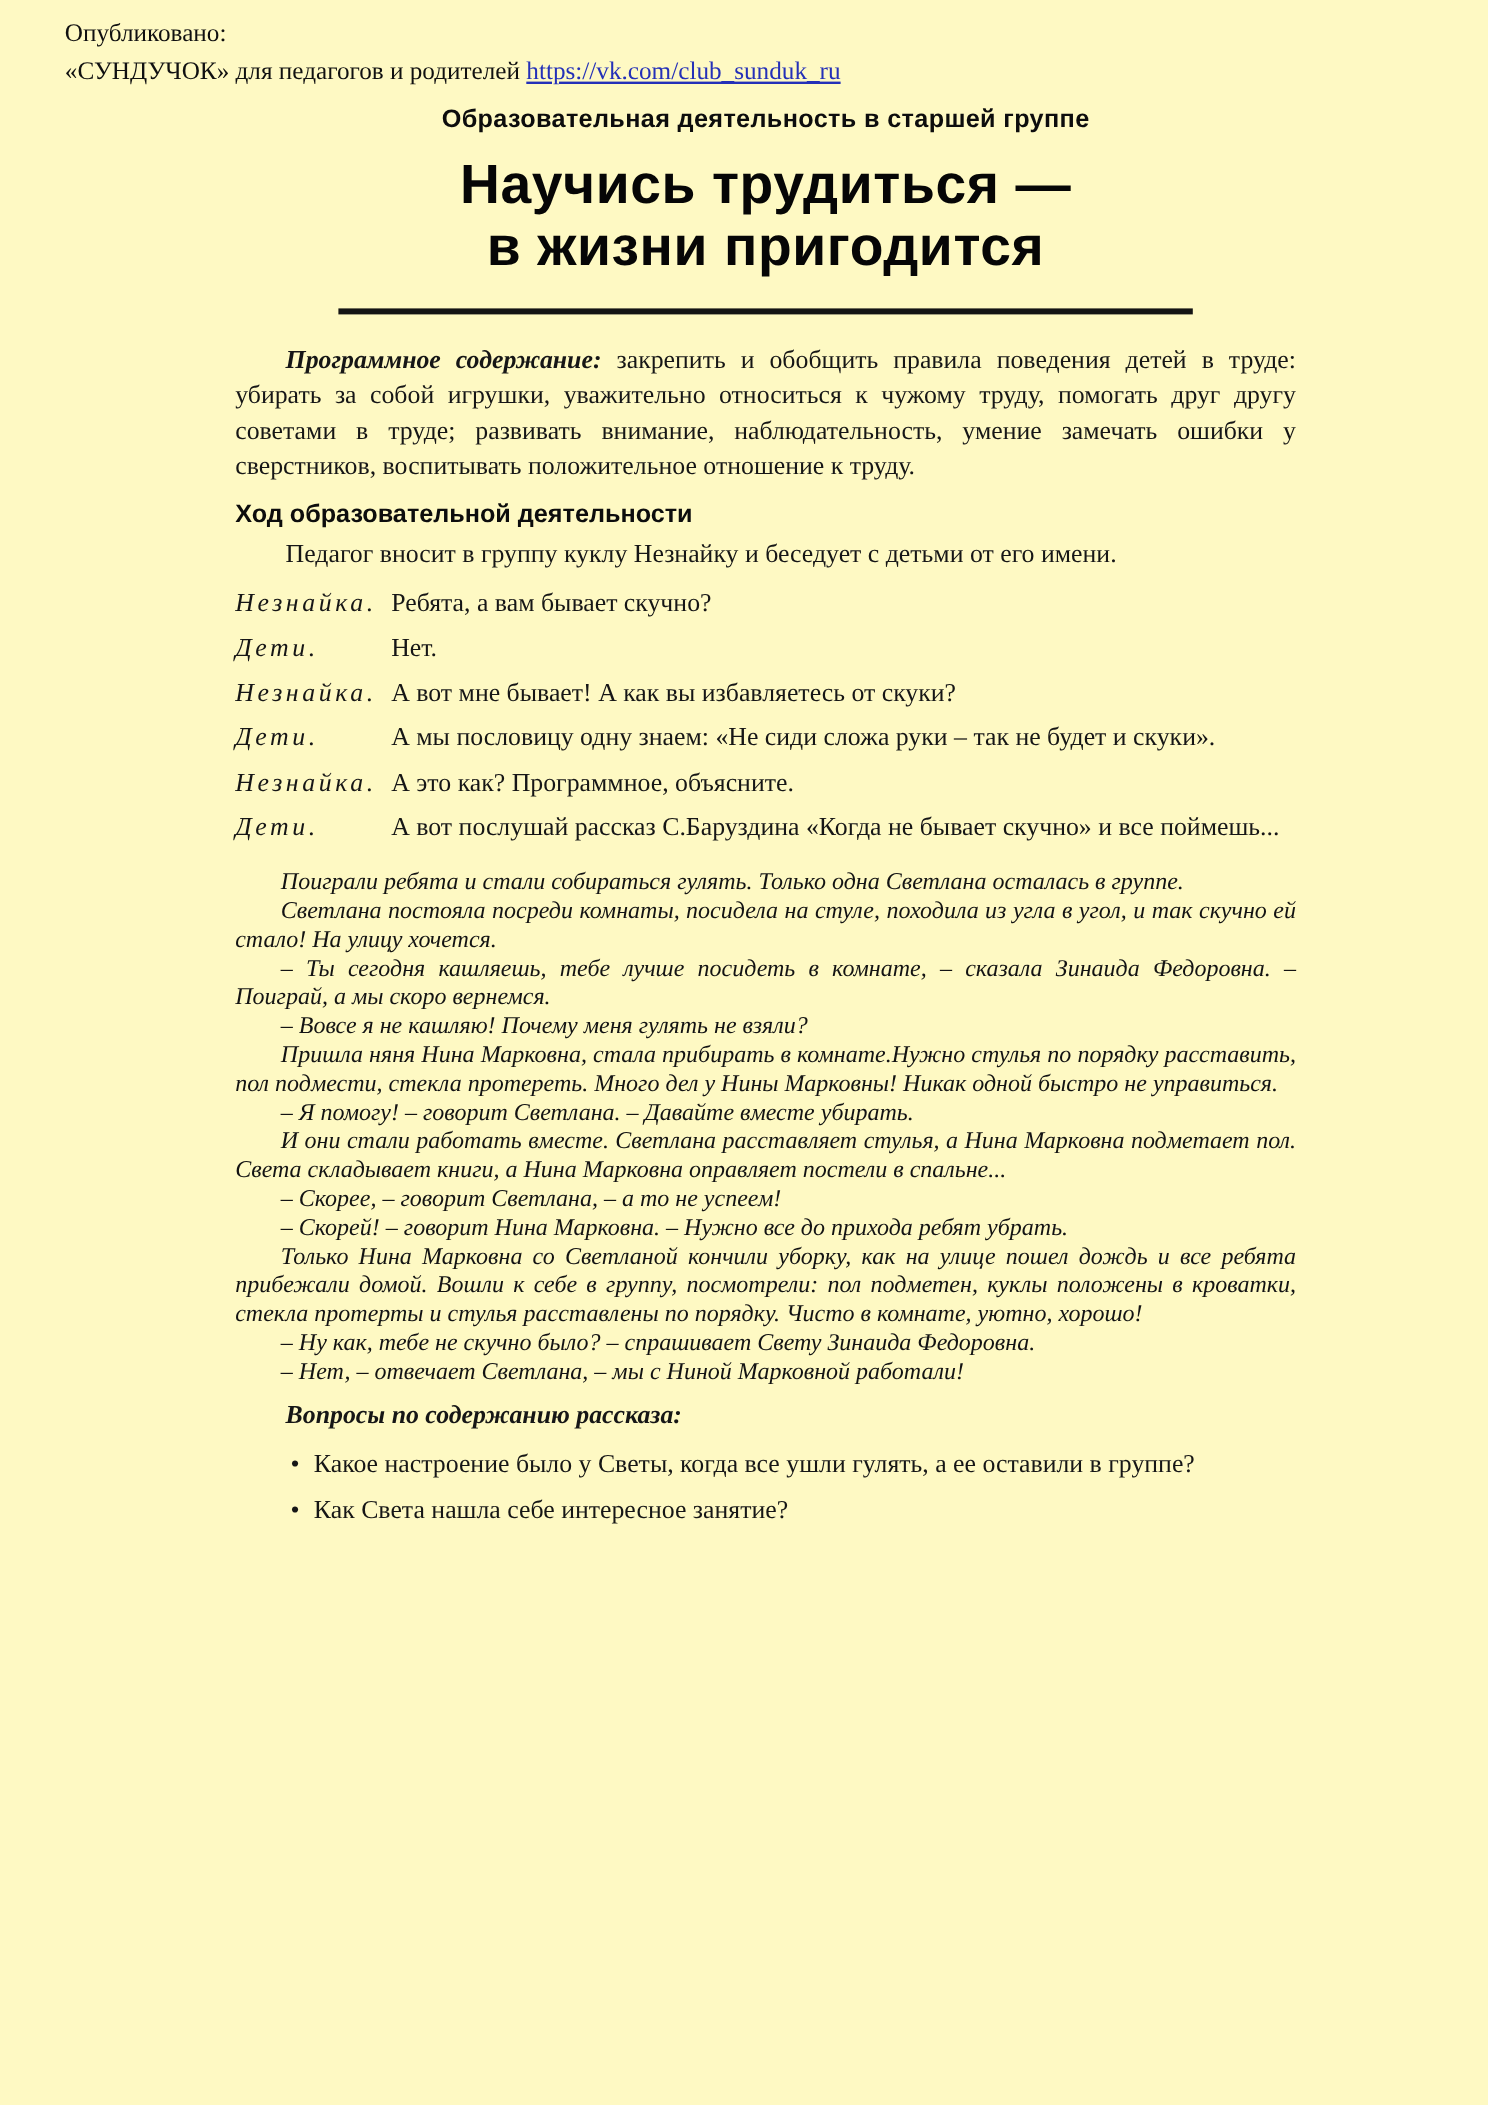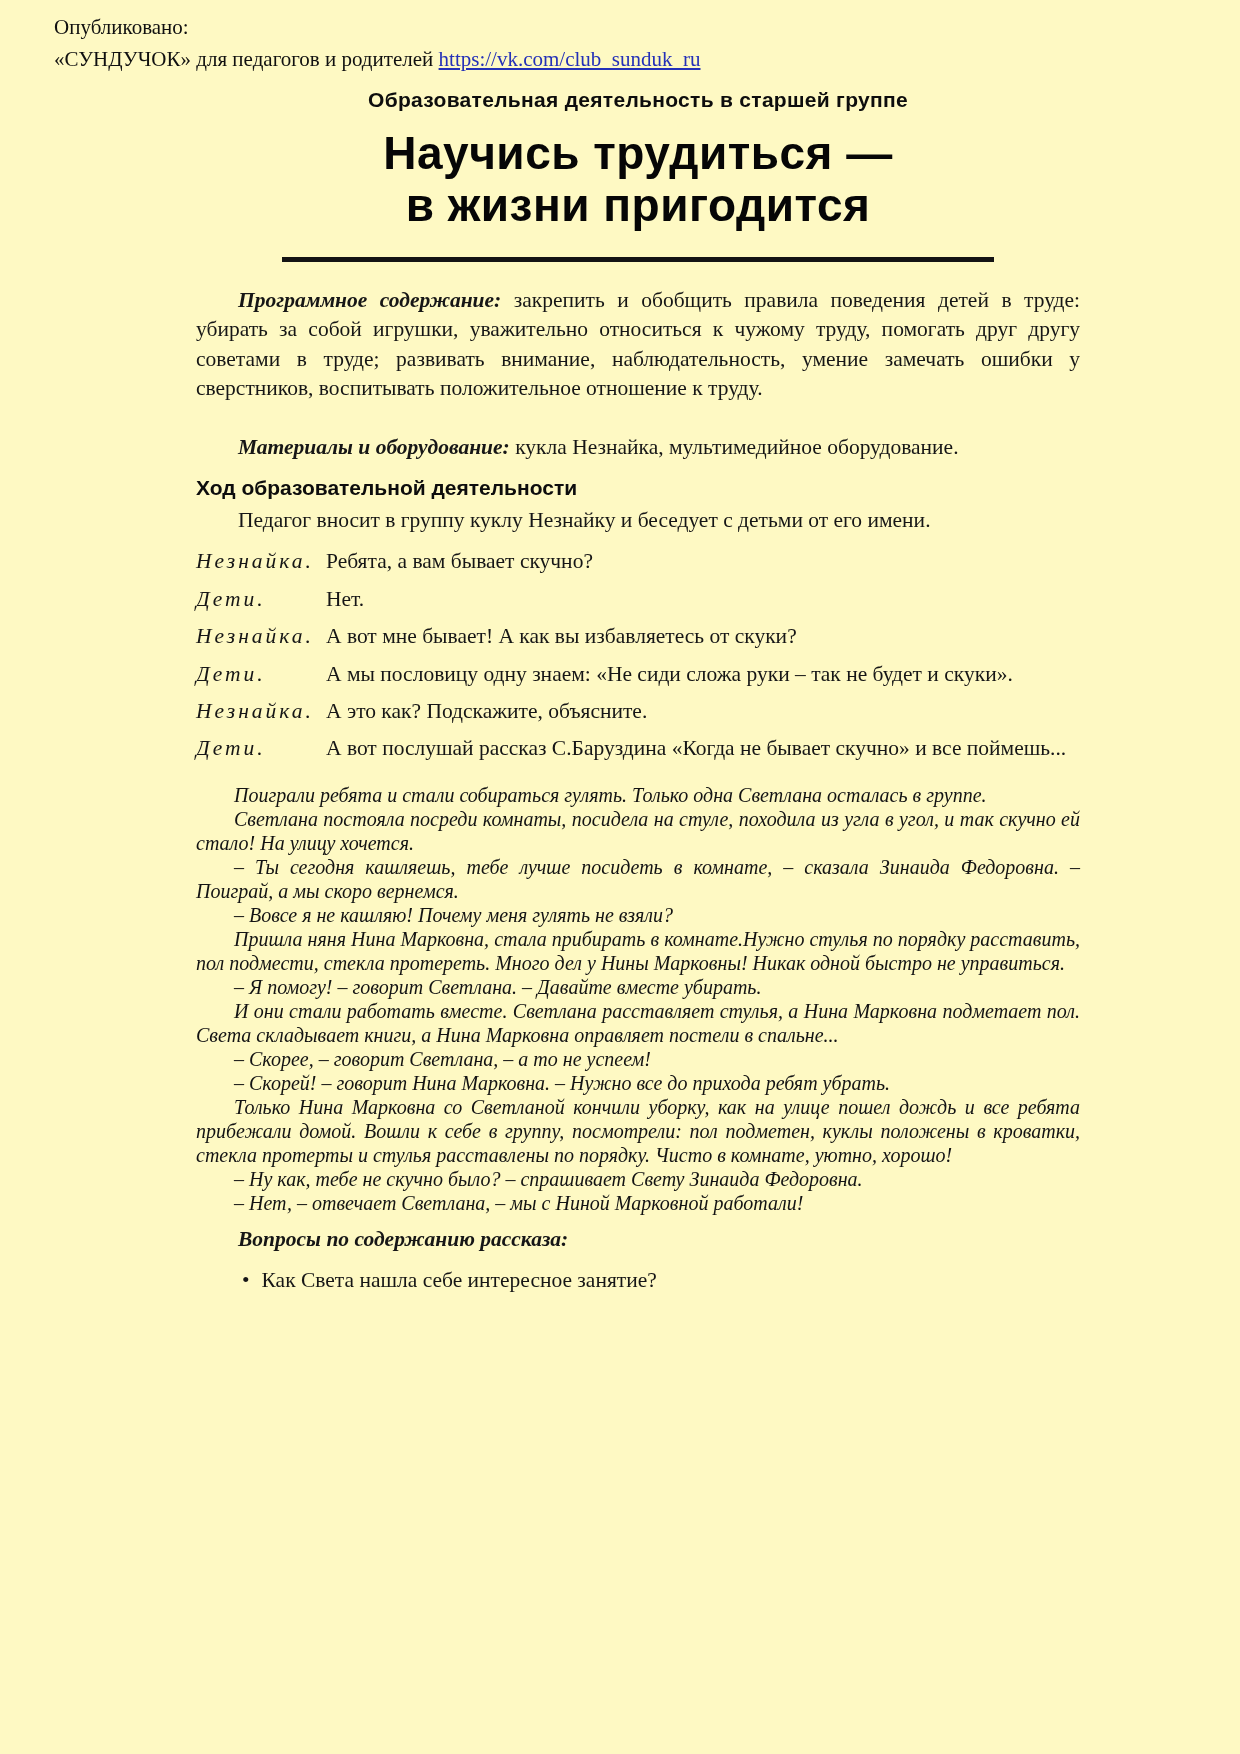--- a/index.html
+++ b/index.html
@@ -73,23 +73,20 @@
       <span>Научись трудиться —</span><br>
       <span>в жизни пригодится</span>
     </h1>
 
     <div class="rule"></div>
 
     <p class="para program">
       <span class="lead">Программное содержание:</span><span> закрепить и обобщить правила поведения детей в труде: убирать за собой игрушки, уважительно относиться к чужому труду, помогать друг другу советами в труде; развивать внимание, наблюдательность, умение замечать ошибки у сверстников, воспитывать положительное отношение к труду.</span>
     </p>
 
-    <p class="para materials">
-      <span class="lead">Материалы и оборудование:</span><span> кукла Незнайка, мультимедийное оборудование.</span>
-    </p>
 
     <div class="section-heading">Ход образовательной деятельности</div>
 
     <p class="para intro">Педагог вносит в группу куклу Незнайку и беседует с детьми от его имени.</p>
 
     <div class="dialogue">
       <div class="drow">
         <span class="speaker">Незнайка.</span>
         <span class="dtext">Ребята, а вам бывает скучно?</span>
       </div>
@@ -100,21 +97,21 @@
       <div class="drow">
         <span class="speaker">Незнайка.</span>
         <span class="dtext">А вот мне бывает! А как вы избавляетесь от скуки?</span>
       </div>
       <div class="drow">
         <span class="speaker">Дети.</span>
         <span class="dtext">А мы пословицу одну знаем: «Не сиди сложа руки – так не будет и скуки».</span>
       </div>
       <div class="drow">
         <span class="speaker">Незнайка.</span>
-        <span class="dtext">А это как? Подскажите, объясните.</span>
+        <span class="dtext">А это как? Программное, объясните.</span>
       </div>
       <div class="drow">
         <span class="speaker">Дети.</span>
         <span class="dtext">А вот послушай рассказ С.Баруздина «Когда не бывает скучно» и все поймешь...</span>
       </div>
     </div>
 
     <div class="story">
       <p>Поиграли ребята и стали собираться гулять. Только одна Светлана осталась в группе.</p>
       <p>Светлана постояла посреди комнаты, посидела на стуле, походила из угла в угол, и так скучно ей стало! На улицу хочется.</p>
@@ -127,18 +124,21 @@
       <p>– Скорей! – говорит Нина Марковна. – Нужно все до прихода ребят убрать.</p>
       <p>Только Нина Марковна со Светланой кончили уборку, как на улице пошел дождь и все ребята прибежали домой. Вошли к себе в группу, посмотрели: пол подметен, куклы положены в кроватки, стекла протерты и стулья расставлены по порядку. Чисто в комнате, уютно, хорошо!</p>
       <p>– Ну как, тебе не скучно было? – спрашивает Свету Зинаида Федоровна.</p>
       <p>– Нет, – отвечает Светлана, – мы с Ниной Марковной работали!</p>
     </div>
 
     <p class="q-heading">Вопросы по содержанию рассказа:</p>
 
     <div class="bullets">
       <p class="bullet-item">
+        <span class="bullet-mark">•</span><span>Какое настроение было у Светы, когда все ушли гулять, а ее оставили в группе?</span>
+      </p>
+      <p class="bullet-item">
         <span class="bullet-mark">•</span><span>Как Света нашла себе интересное занятие?</span>
       </p>
     </div>
 
   </div>
 </div>
 
 </body></html>

